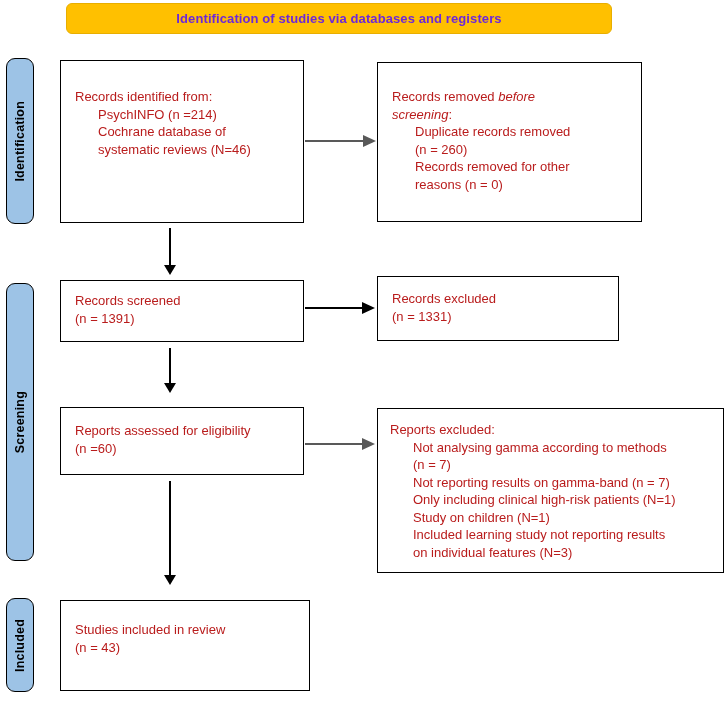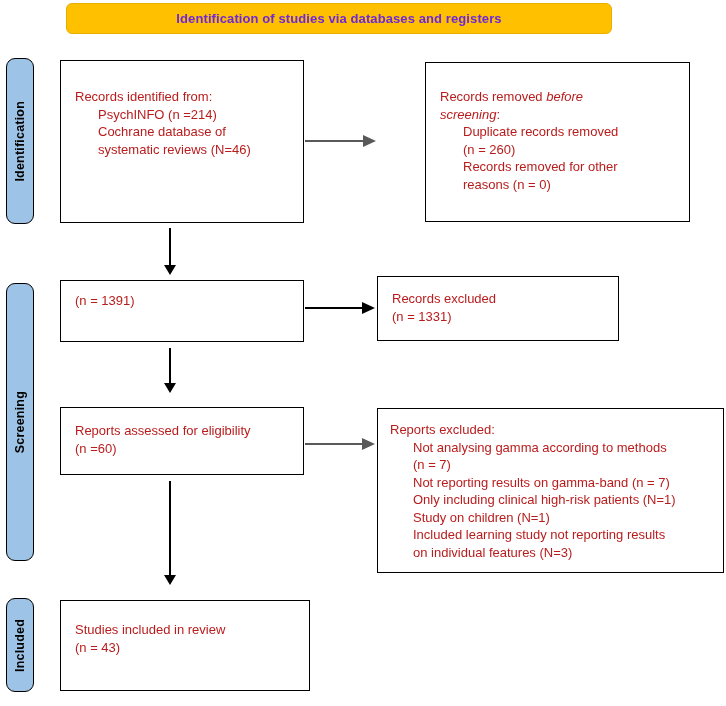--- a/index.html
+++ b/index.html
@@ -88,21 +88,21 @@
     color: #b91c1c;
     white-space: pre;
   }
   .line.indent { padding-left: 23px; }
   .ital { font-style: italic; }
 
   
   #box-identified   { left: 60px;  top: 60px;  width: 244px; height: 163px; }
   #box-identified .box-inner { top: 27px; }
 
-  #box-removed      { left: 377px; top: 62px;  width: 265px; height: 160px; margin-left: 48px; }
+  #box-removed      { left: 377px; top: 62px;  width: 265px; height: 160px; }
   #box-removed .box-inner { top: 25px; }
 
   #box-screened     { left: 60px;  top: 280px; width: 244px; height: 62px; }
   #box-screened .box-inner { top: 11px; }
 
   #box-excluded     { left: 377px; top: 276px; width: 242px; height: 65px; }
   #box-excluded .box-inner { top: 13px; }
 
   #box-assessed     { left: 60px;  top: 407px; width: 244px; height: 68px; }
   #box-assessed .box-inner { top: 14px; }
@@ -199,20 +199,21 @@
       <div class="line"><span class="ital">screening</span><span>:</span></div>
       <div class="line indent">Duplicate records removed</div>
       <div class="line indent">(n = 260)</div>
       <div class="line indent">Records removed for other</div>
       <div class="line indent">reasons (n = 0)</div>
     </div>
   </div>
 
   <div class="box" id="box-screened">
     <div class="box-inner">
+      <div class="line">Records screened</div>
       <div class="line">(n = 1391)</div>
     </div>
   </div>
 
   <div class="box" id="box-excluded">
     <div class="box-inner">
       <div class="line">Records excluded</div>
       <div class="line">(n = 1331)</div>
     </div>
   </div>

